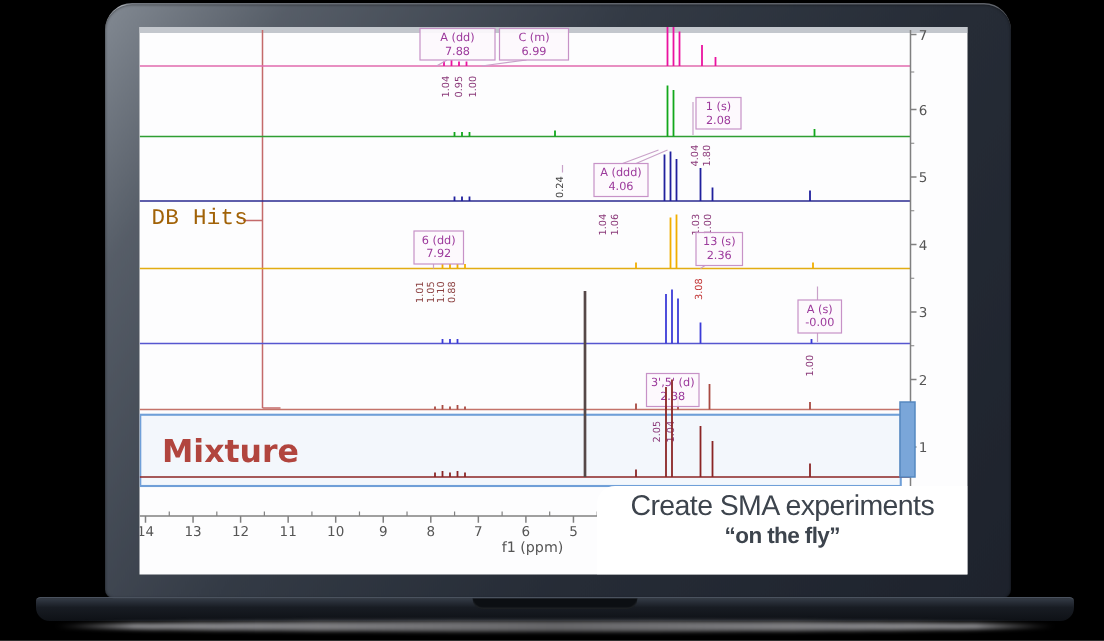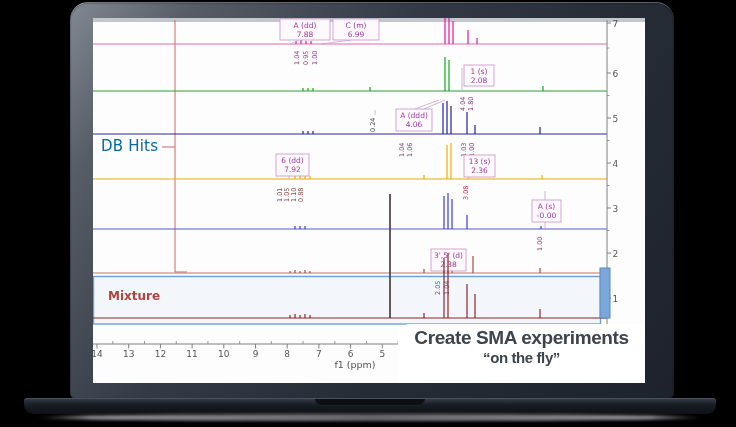--- a/index.html
+++ b/index.html
@@ -6,25 +6,25 @@
   .stage{position:relative;width:736px;height:427px;background:#000;overflow:hidden;
          font-family:"DejaVu Sans","Liberation Sans",sans-serif;}
   
   .bezel{position:absolute;left:70px;top:2px;width:604px;height:396px;
          border-radius:18px 18px 6px 6px;
          background:linear-gradient(125deg,#828992 0%,#565d67 14%,#333a45 40%,#262c36 65%,#1d222c 100%);
          border-top:1px solid rgba(255,255,255,.28);
          box-shadow:inset 0 0 2px rgba(0,0,0,.6);}
   .screen{position:absolute;left:23px;top:15px;width:552px;height:365px;background:#fdfdfe;overflow:hidden;}
   .screen svg{position:absolute;left:0;top:0;}
-  .dbhits{position:absolute;left:8px;top:119px;font-size:15px;font-weight:500;color:#0369a1;letter-spacing:.2px;}
-  .mixture{position:absolute;left:15px;top:271px;font-size:12px;font-weight:700;color:#b1453e;}
+  .dbhits{position:absolute;left:8px;top:119px;font-size:15px;font-weight:500;color:#a16207;letter-spacing:.2px;font-family:Liberation Mono, monospace;}
+  .mixture{position:absolute;left:15px;top:271px;font-size:21px;font-weight:700;color:#b1453e;}
   .overlay{position:absolute;left:305px;top:306px;width:247px;height:59px;background:#fff;
            border-radius:12px 0 0 0;text-align:center;color:#3d444d;}
-  .cap1{margin-top:3px;font-size:19px;font-weight:700;letter-spacing:-.4px;font-family:"Liberation Sans",sans-serif;}
+  .cap1{margin-top:3px;font-size:19px;font-weight:400;letter-spacing:-.4px;font-family:"Liberation Sans",sans-serif;}
   .cap2{font-size:15px;font-weight:600;letter-spacing:-.4px;font-family:"Liberation Sans",sans-serif;}
   .base{position:absolute;left:24px;top:398px;width:692px;height:15px;
         border-radius:3px 3px 9px 9px;border-top:1px solid #4a525e;
         background:linear-gradient(#333a45,#181c23 40%,#0e1116);}
   .notch{position:absolute;left:291px;top:0;width:110px;height:7px;background:#0c0f13;
          border-radius:0 0 10px 10px;box-shadow:inset 0 -1px 1px rgba(255,255,255,.08);}
   .shadow{position:absolute;left:36px;top:414px;width:668px;height:7px;
           background:linear-gradient(90deg,rgba(200,200,205,0) 0%,rgba(195,195,200,.75) 8%,rgba(185,185,190,.55) 50%,rgba(195,195,200,.75) 92%,rgba(200,200,205,0) 100%);
           filter:blur(1.5px);border-radius:50%;}
 </style>

